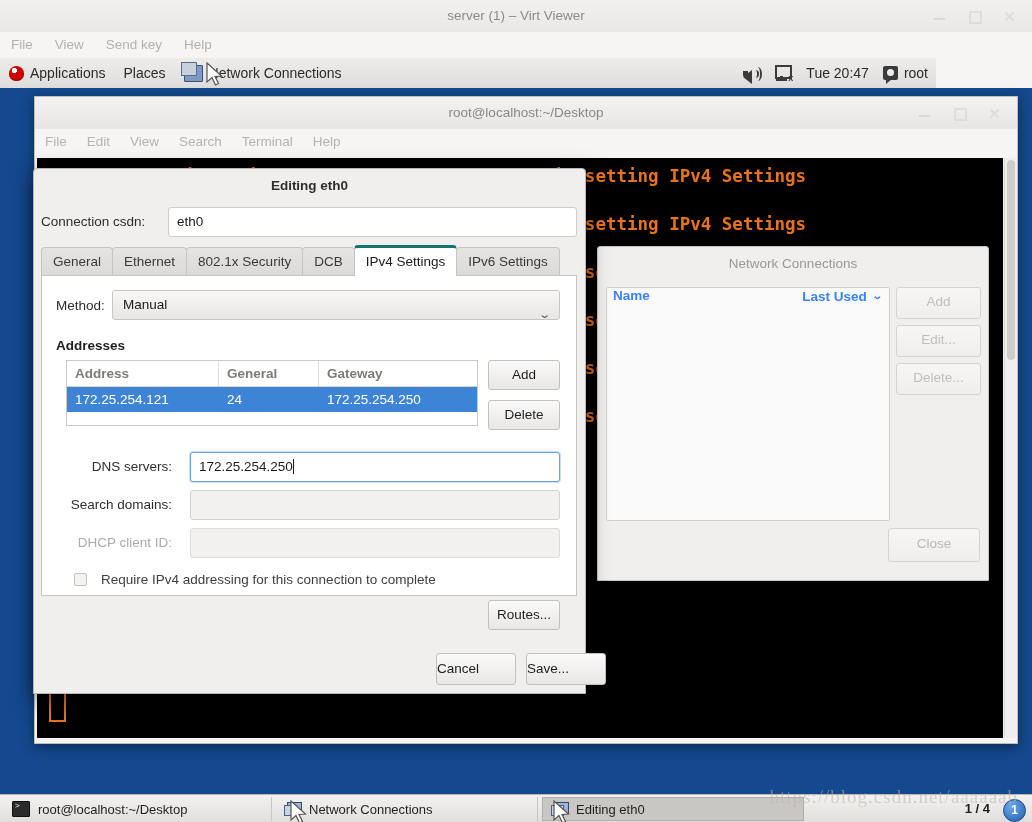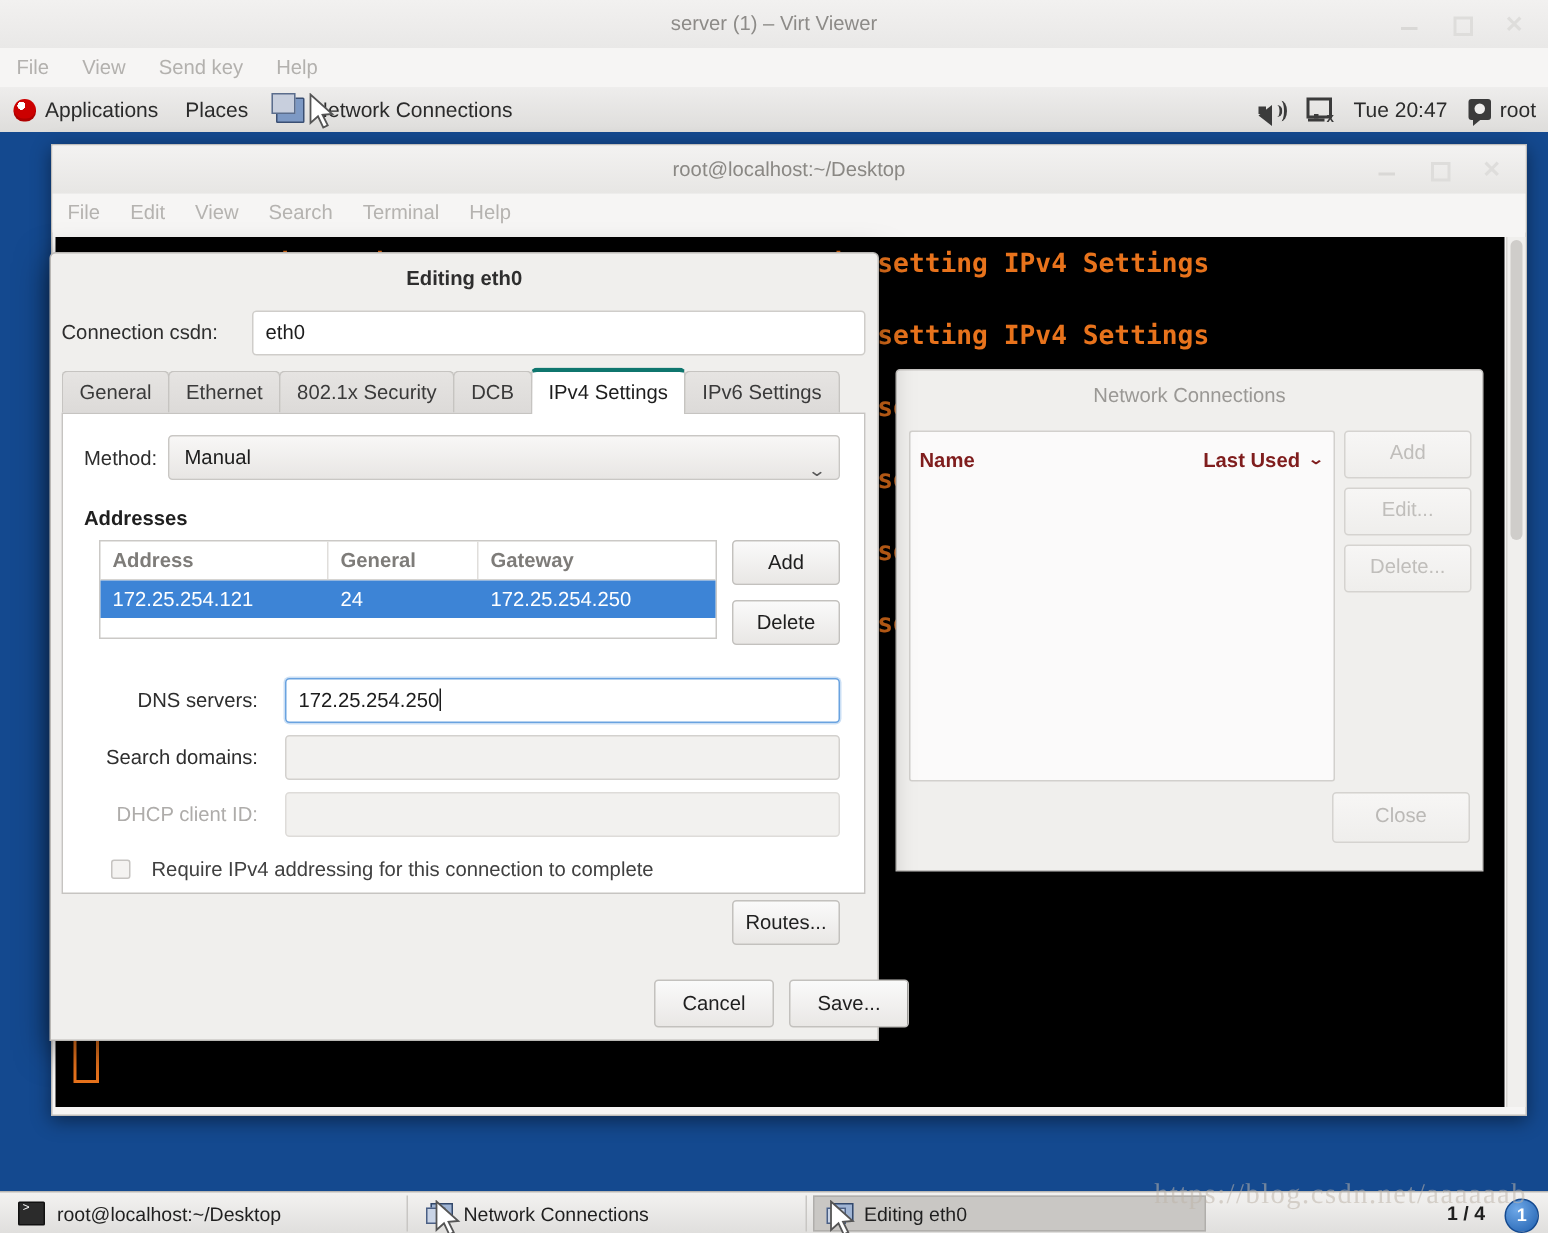--- a/index.html
+++ b/index.html
@@ -30,21 +30,21 @@
   .wbtn.max::after{content:"";position:absolute;left:1px;top:1px;width:9px;height:9px;border:2px solid #dedddb;}
   .wbtn.close{font-size:15px;line-height:13px;color:#dedddb;text-align:center;font-weight:bold;}
 
   #virt-menubar{left:0;top:32px;width:1032px;height:26px;background:#f6f5f4;}
   #virt-menubar .mi{
     float:left;padding:0 11px;height:26px;line-height:26px;color:#b3b1ae;font-size:13.5px;cursor:pointer;
   }
 
   
   #gnome-panel{
-    left:0;top:58px;width:1032px;height:30px;
+    left:0;top:58px;width:936px;height:30px;
     background:linear-gradient(to bottom,#eeedec,#dedddb);
     border-bottom:1px solid #bfbdba;
     font-size:14px;color:#2b2b2b;
   }
   #panel-left{position:absolute;left:0;top:0;height:30px;display:flex;align-items:center;}
   #panel-right{position:absolute;right:8px;top:0;height:30px;display:flex;align-items:center;gap:14px;}
   .pitem{height:30px;display:flex;align-items:center;gap:6px;padding:0 9px;cursor:pointer;}
   .redhat-glyph{
     width:15px;height:15px;border-radius:50% 50% 45% 45%;
     background:radial-gradient(circle at 35% 30%, #ffffff 0 18%, #cc0000 19% 100%);
@@ -110,22 +110,22 @@
   #nc-title{
     position:absolute;left:0;top:0;width:390px;height:34px;line-height:34px;text-align:center;
     color:#9a9895;font-size:13.5px;
   }
   #nc-list{
     position:absolute;left:8px;top:40px;width:282px;height:232px;
     background:#fbfafa;border:1px solid #d2d0cd;border-radius:2px;
   }
   #nc-list-header{
     position:absolute;left:0;top:0;width:282px;height:26px;
-    display:flex;align-items:flex-end;justify-content:space-between;padding:0 6px;
-    box-sizing:border-box;color:#7f1d1d;font-size:13.5px;font-weight:bold;
+    display:flex;align-items:flex-start;justify-content:space-between;padding:0 6px;
+    box-sizing:border-box;color:#3b82f6;font-size:13.5px;font-weight:bold;
   }
   #nc-sort-arrow{display:inline-block;margin-left:5px;transform:scaleY(.7);}
   .nc-btn{
     position:absolute;left:298px;width:83px;height:30px;
     background:linear-gradient(to bottom,#f7f6f5,#efeeec);
     border:1px solid #d5d3d0;border-radius:3px;
     color:#c0bebb;font-size:13.5px;line-height:28px;text-align:center;cursor:default;
   }
   #nc-add{top:40px;}
   #nc-edit{top:78px;}
@@ -221,21 +221,21 @@
   }
   #ed-check-label{margin-left:14px;font-size:13.5px;color:#404040;}
   #ed-routes{
     position:absolute;left:446px;top:324px;width:72px;height:30px;box-sizing:border-box;
     background:linear-gradient(to bottom,#fafafa,#e9e7e5);border:1px solid #c3c1be;border-radius:3px;
     font-size:13.5px;color:#1f1f1f;line-height:28px;text-align:center;cursor:pointer;
   }
   .footbtn{
     position:absolute;height:32px;box-sizing:border-box;
     background:linear-gradient(to bottom,#fafafa,#e9e7e5);border:1px solid #c3c1be;border-radius:3px;
-    font-size:13.5px;color:#1f1f1f;line-height:30px;text-align:center;cursor:pointer;
+    font-size:13.5px;color:#1f1f1f;line-height:30px;text-align:left;cursor:pointer;
   }
   #ed-cancel{left:402px;top:484px;width:80px;}
   #ed-save{left:492px;top:484px;width:80px;}
 
   
   #taskbar{
     left:0;top:794px;width:1032px;height:28px;
     background:linear-gradient(to bottom,#f3f2f1,#dfdedc);
     border-top:1px solid #b9b7b4;
   }

